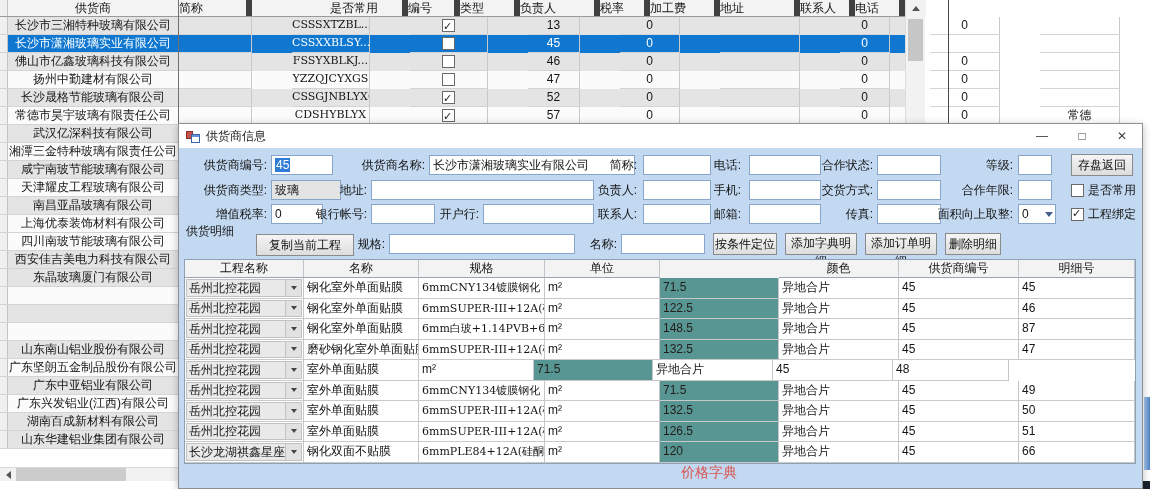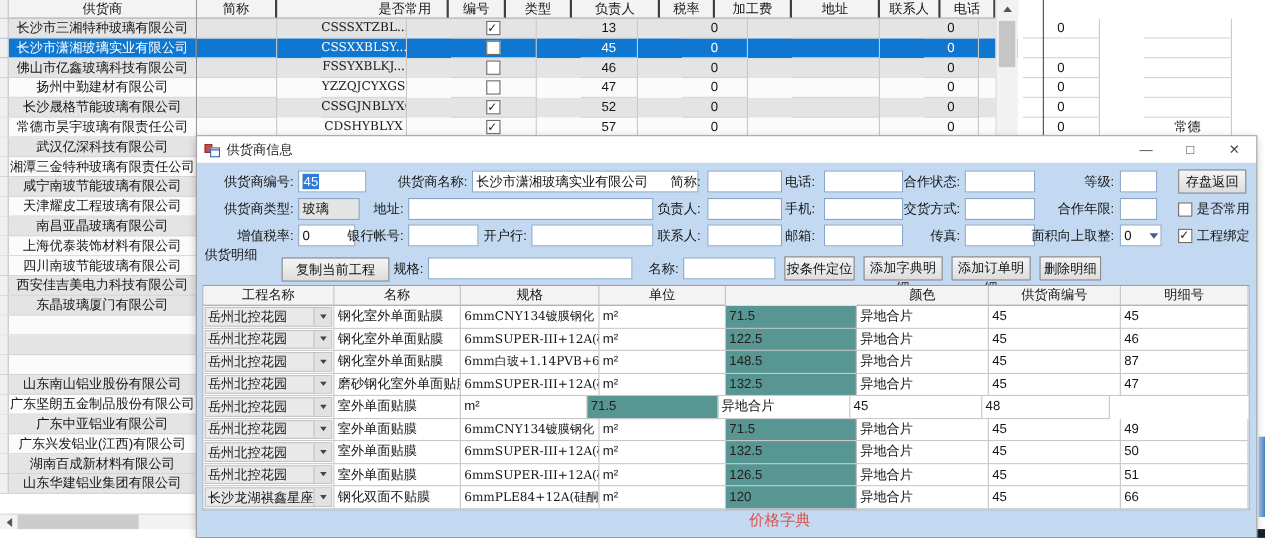--- a/index.html
+++ b/index.html
@@ -11,21 +11,21 @@
   .lheader{display:flex;height:17px;background:#f3f3f3;border-bottom:1px solid #9a9a9a;box-sizing:border-box;}
   .rh{width:8px;border-right:1px solid #c4c4c4;background:#f0f0f0;box-sizing:border-box;flex:none;}
   .lname{flex:1;text-align:center;line-height:16px;overflow:hidden;white-space:nowrap;}
   .lrow{display:flex;height:18px;background:#fbfbfb;border-bottom:1px solid #d4d4d4;box-sizing:border-box;}
   .lrow .lname{line-height:17px;}
   .lrow.alt{background:#e4e4e4;}
   .lrow.sel{background:#0f77d0;color:#fff;}
   
   #right-table{position:absolute;left:179px;top:0;width:746px;height:125px;z-index:1;background:#fff;}
   .rheader{display:flex;height:17px;background:#f3f3f3;border-bottom:1px solid #9a9a9a;box-sizing:border-box;}
-  .hcell{border-right:2px solid #404040;text-align:center;line-height:16px;box-sizing:border-box;overflow:hidden;white-space:nowrap;flex:none;}
+  .hcell{border-right:6px solid #404040;text-align:left;line-height:16px;box-sizing:border-box;overflow:hidden;white-space:nowrap;flex:none;}
   .rrow{display:flex;height:18px;background:#fbfbfb;box-sizing:border-box;gap:40px;}
   .rrow.alt{background:#e4e4e4;}
   .rrow.sel{background:#0f77d0;color:#fff;}
   .cell{border-right:1px solid #c9c9c9;border-bottom:1px solid #d4d4d4;text-align:center;line-height:16px;box-sizing:border-box;overflow:hidden;white-space:nowrap;flex:none;}
   .chk{display:inline-block;width:13px;height:13px;background:#fff;border:1px solid #6a6a6a;box-sizing:border-box;position:relative;vertical-align:middle;}
   .chk.on::after{content:"✓";position:absolute;left:0;top:-2px;font-size:11px;font-weight:bold;color:#222;}
   
   #vscroll{position:absolute;left:726px;top:0;width:20px;height:125px;background:#f2f2f2;border-left:1px solid #dcdcdc;box-sizing:border-box;}
   .sbtn{width:20px;height:17px;display:flex;align-items:center;justify-content:center;background:#f2f2f2;}
   .vthumb{position:absolute;left:2px;top:19px;width:15px;height:42px;background:#c6c6c6;}
@@ -313,21 +313,21 @@
       <input class="tb" style="left: 464px; top: 7px; width: 68px;" value="">
       <div class="lbl" style="left:506px;top:7px;width:56px">电话:</div>
       <input class="tb" style="left: 570px; top: 7px; width: 72px;" value="">
       <div class="lbl" style="left:634px;top:7px;width:60px">合作状态:</div>
       <input class="tb" style="left: 698px; top: 7px; width: 64px;" value="">
       <div class="lbl" style="left:770px;top:7px;width:64px">等级:</div>
       <input class="tb" style="left: 839px; top: 7px; width: 34px;" value="">
       <button class="btn" style="left:892px;top:6px;width:62px">存盘返回</button>
 
       <div class="lbl" style="left:2px;top:32px;width:86px">供货商类型:</div>
-      <input class="tb ro" style="left: 92px; top: 32px; width: 56px;" value="玻璃">
+      <input class="tb ro" style="left: 92px; top: 32px; width: 70px;" value="玻璃">
       <div class="lbl" style="left:128px;top:32px;width:60px">地址:</div>
       <input class="tb" style="left: 192px; top: 32px; width: 223px;" value="">
       <div class="lbl" style="left:398px;top:32px;width:60px">负责人:</div>
       <input class="tb" style="left: 464px; top: 32px; width: 68px;" value="">
       <div class="lbl" style="left:506px;top:32px;width:56px">手机:</div>
       <input class="tb" style="left: 570px; top: 32px; width: 72px;" value="">
       <div class="lbl" style="left:634px;top:32px;width:60px">交货方式:</div>
       <input class="tb" style="left: 698px; top: 32px; width: 64px;" value="">
       <div class="lbl" style="left:770px;top:32px;width:64px">合作年限:</div>
       <input class="tb" style="left: 839px; top: 32px; width: 34px;" value="">

